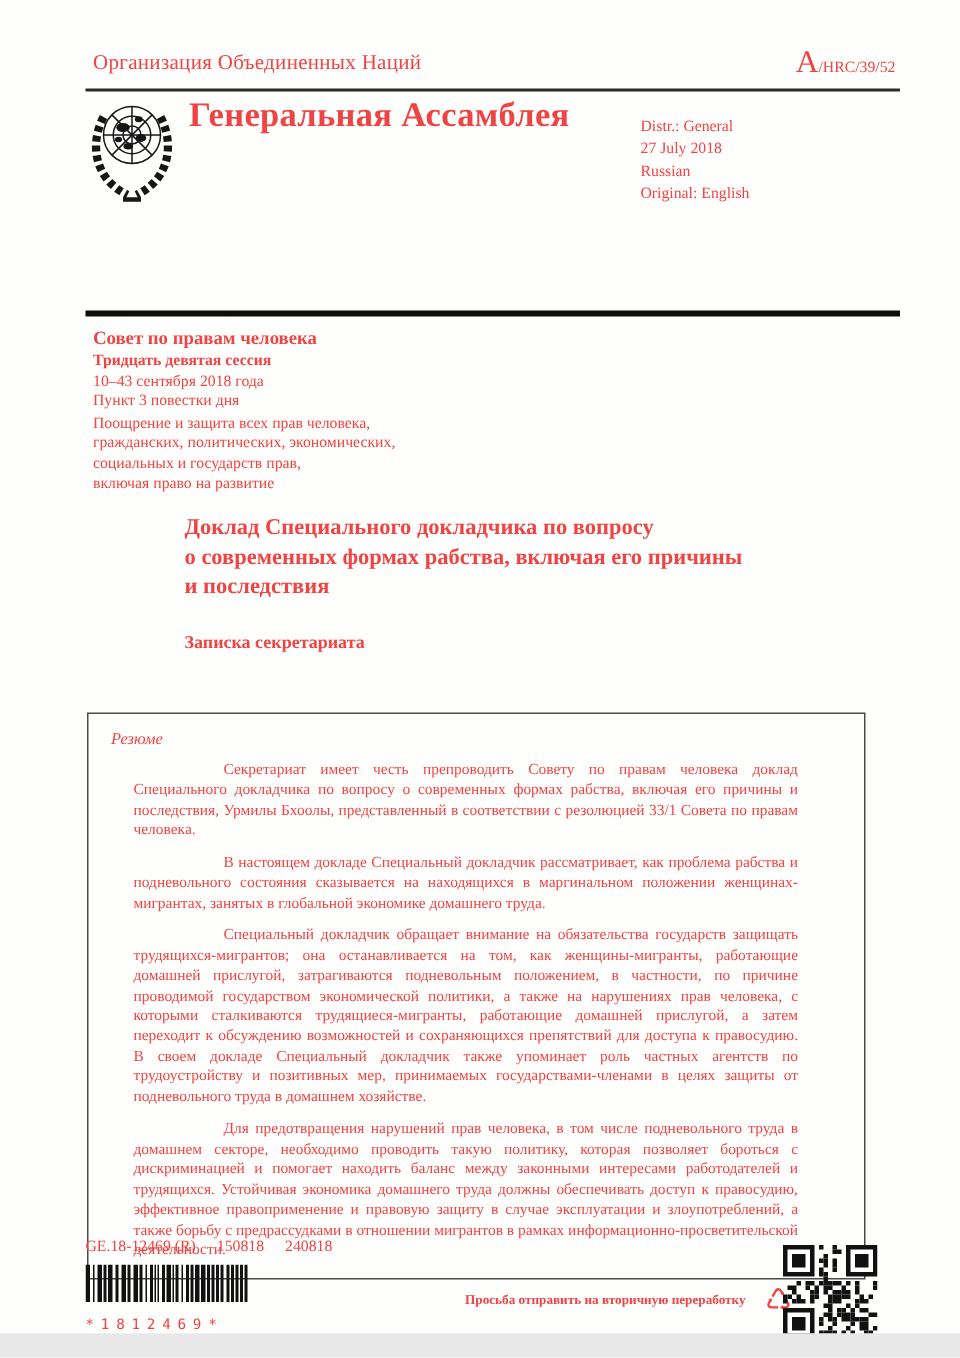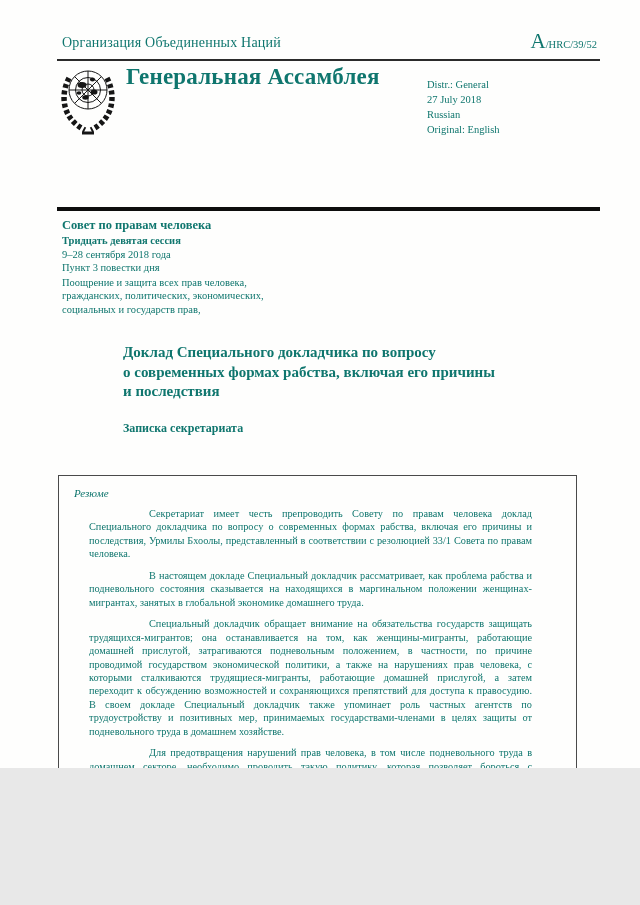--- a/index.html
+++ b/index.html
@@ -1,21 +1,21 @@
 <!DOCTYPE html>
 <html><head>
 <meta charset="utf-8">
 <style>
   html,body{margin:0;padding:0;background:#e8e8e8;}
   .page{
     position:relative;
-    width:640px;height:768px;
+    width:640px;height:889px;
     margin:0 auto;
     background:#fefefd;
-    color:#0f766e;
+    color:#ef4444;
     font-family:"Liberation Serif","DejaVu Serif",serif;
     overflow:hidden;
   }
   .abs{position:absolute;}
 
   
   .org-name{top:35px;left:62px;font-size:14px;letter-spacing:.2px;}
   .doc-symbol{top:29px;right:43px;}
   .doc-symbol .big{font-size:21px;}
   .doc-symbol .small{font-size:10.5px;}
@@ -107,26 +107,27 @@
     <div>Distr.: General</div>
     <div>27 July 2018</div>
     <div>Russian</div>
     <div>Original: English</div>
   </div>
   <div class="abs rule-thick"></div>
 
   <div class="abs session">
     <div class="h1">Совет по правам человека</div>
     <div class="b">Тридцать девятая сессия</div>
-    <div>9–28 сентября 2018 года</div>
+    <div>10–43 сентября 2018 года</div>
     <div>Пункт 3 повестки дня</div>
     <div class="agenda">
       <span>Поощрение и защита всех прав человека,</span>
       <span>гражданских, политических, экономических,</span>
       <span>социальных и государств прав,</span>
+      <span>включая право на развитие</span>
     </div>
   </div>
 
   <div class="abs doc-title">
     <span>Доклад Специального докладчика по вопросу</span>
     <span>о современных формах рабства, включая его причины</span>
     <span>и последствия</span>
   </div>
   <div class="abs note-heading">Записка секретариата</div>
 

